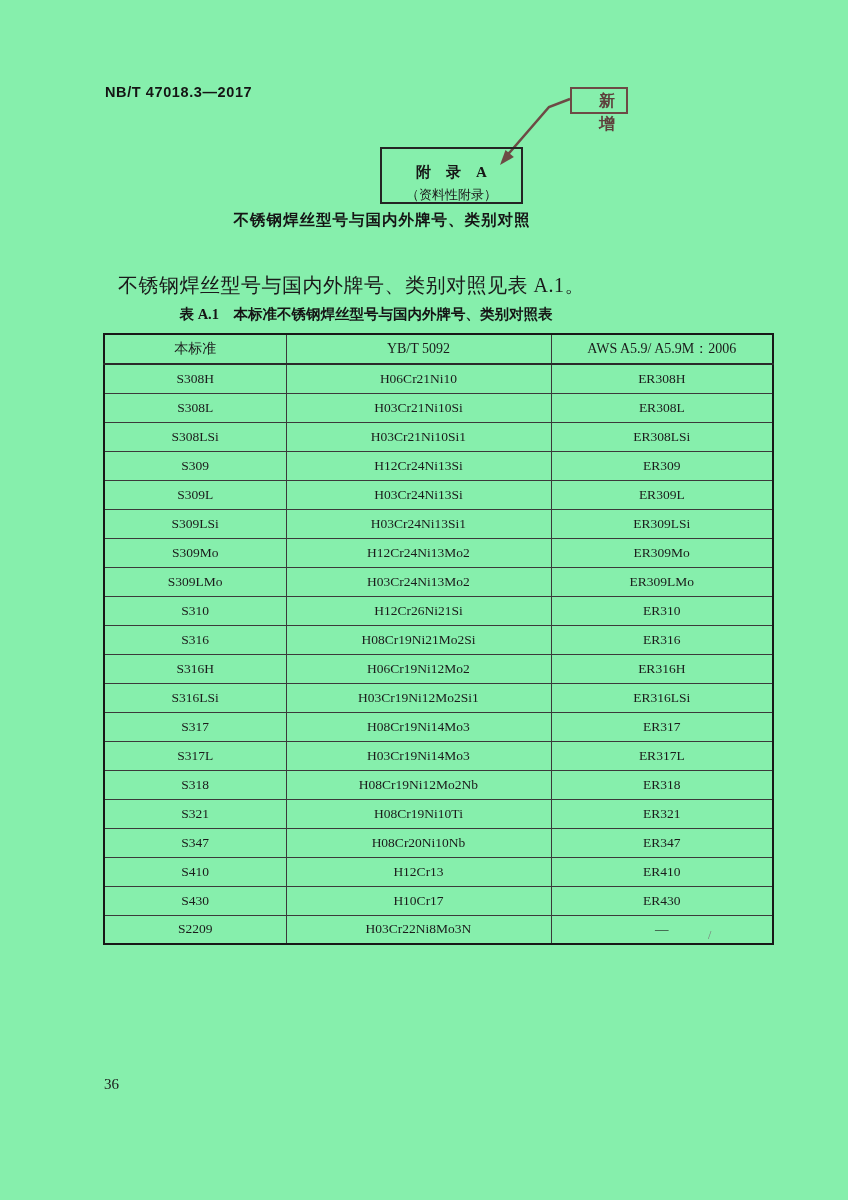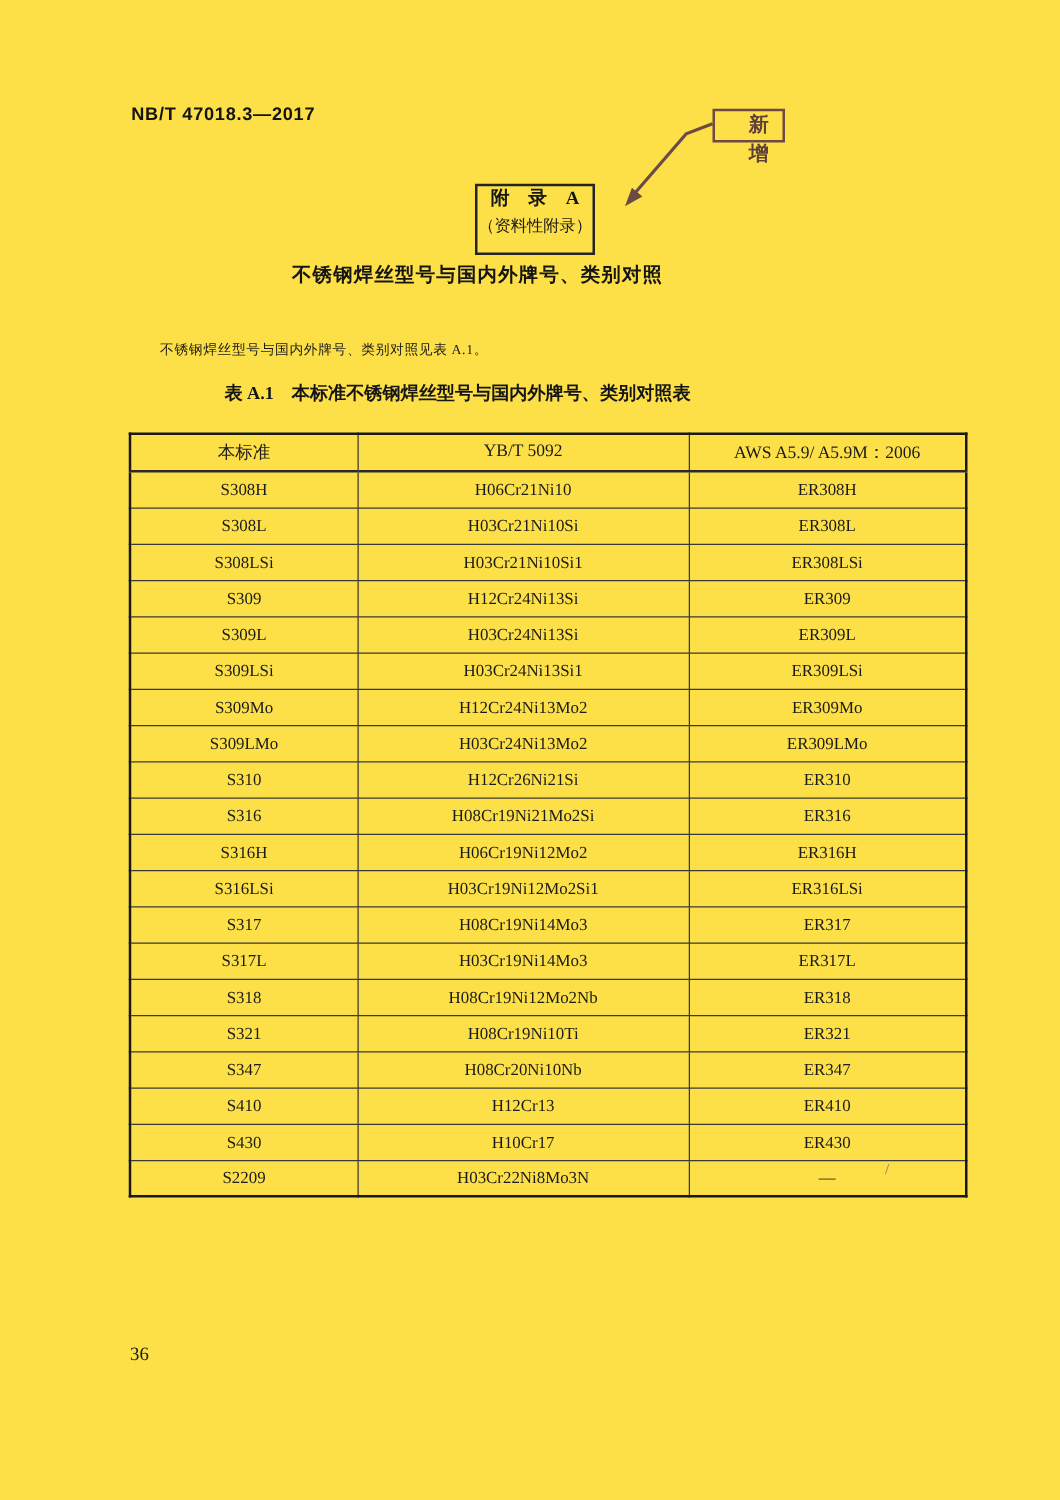--- a/index.html
+++ b/index.html
@@ -1,55 +1,54 @@
 <!DOCTYPE html>
 <html><head>
 <meta charset="utf-8">
 <style>
   * { margin:0; padding:0; box-sizing:border-box; }
   body { background:#e8e8e8; font-family:"Liberation Serif","DejaVu Serif",serif; }
   .page {
-    position:relative; width:848px; height:1200px; background:#fde047;
+    position:relative; width:848px; height:1200px; background:#86efac;
     margin:0 auto; overflow:hidden; color:#1c1c1c;
   }
   .std-no {
     position:absolute; left:105px; top:84px;
     font-family:"Liberation Sans","DejaVu Sans",sans-serif;
     font-weight:bold; font-size:14.5px; letter-spacing:0.6px; color:#141414;
   }
   .stamp {
     position:absolute; left:570px; top:87px; width:58px; height:27px;
     border:2px solid #6d4a45; color:#5d3f3b; font-weight:bold;
     font-size:16px; line-height:23px; text-align:center; letter-spacing:3px;
     padding-left:19px;
   }
   .arrow-svg { position:absolute; left:488px; top:88px; }
   .appendix-box {
-    position:absolute; left:380px; top:147px; width:96px; height:57px;
-    border:2px solid #242424; text-align:center; padding-top:0;
+    position:absolute; left:380px; top:147px; width:143px; height:57px;
+    border:2px solid #242424; text-align:center; padding-top:14px;
   }
   .appendix-box .line1 { font-weight:bold; font-size:15px; color:#161616; }
   .appendix-box .line2 { font-size:13px; margin-top:4px; color:#1a1a1a; }
   .subtitle {
     position:absolute; left:382px; top:210px; transform:translateX(-50%);
     white-space:nowrap; font-weight:bold; font-size:15.5px; letter-spacing:1px; color:#151515;
   }
   .intro {
-    position:absolute; left:128px; top:272px; font-size:11px; color:#1a1a1a;
+    position:absolute; left:118px; top:272px; font-size:20px; color:#1a1a1a;
     letter-spacing:0.5px;
   }
   .tbl-caption {
     position:absolute; left:366px; top:305px; transform:translateX(-50%);
     white-space:nowrap; font-weight:bold; font-size:14.5px; color:#151515;
   }
   table.cmp {
     position:absolute; left:103px; top:333px; width:669px;
     border-collapse:collapse; table-layout:fixed;
     border:2px solid #181818;
-    margin-top:13px;
   }
   table.cmp col.c1 { width:182px; }
   table.cmp col.c2 { width:265px; }
   table.cmp col.c3 { width:222px; }
   table.cmp th, table.cmp td {
     border:1px solid #3a3a3a; text-align:center; vertical-align:middle;
     font-size:13.5px; color:#1b1b1b; font-weight:normal;
     height:29px; overflow:hidden; white-space:nowrap;
   }
   table.cmp th { height:30px; font-size:14px; border-bottom:2px solid #2a2a2a; }

